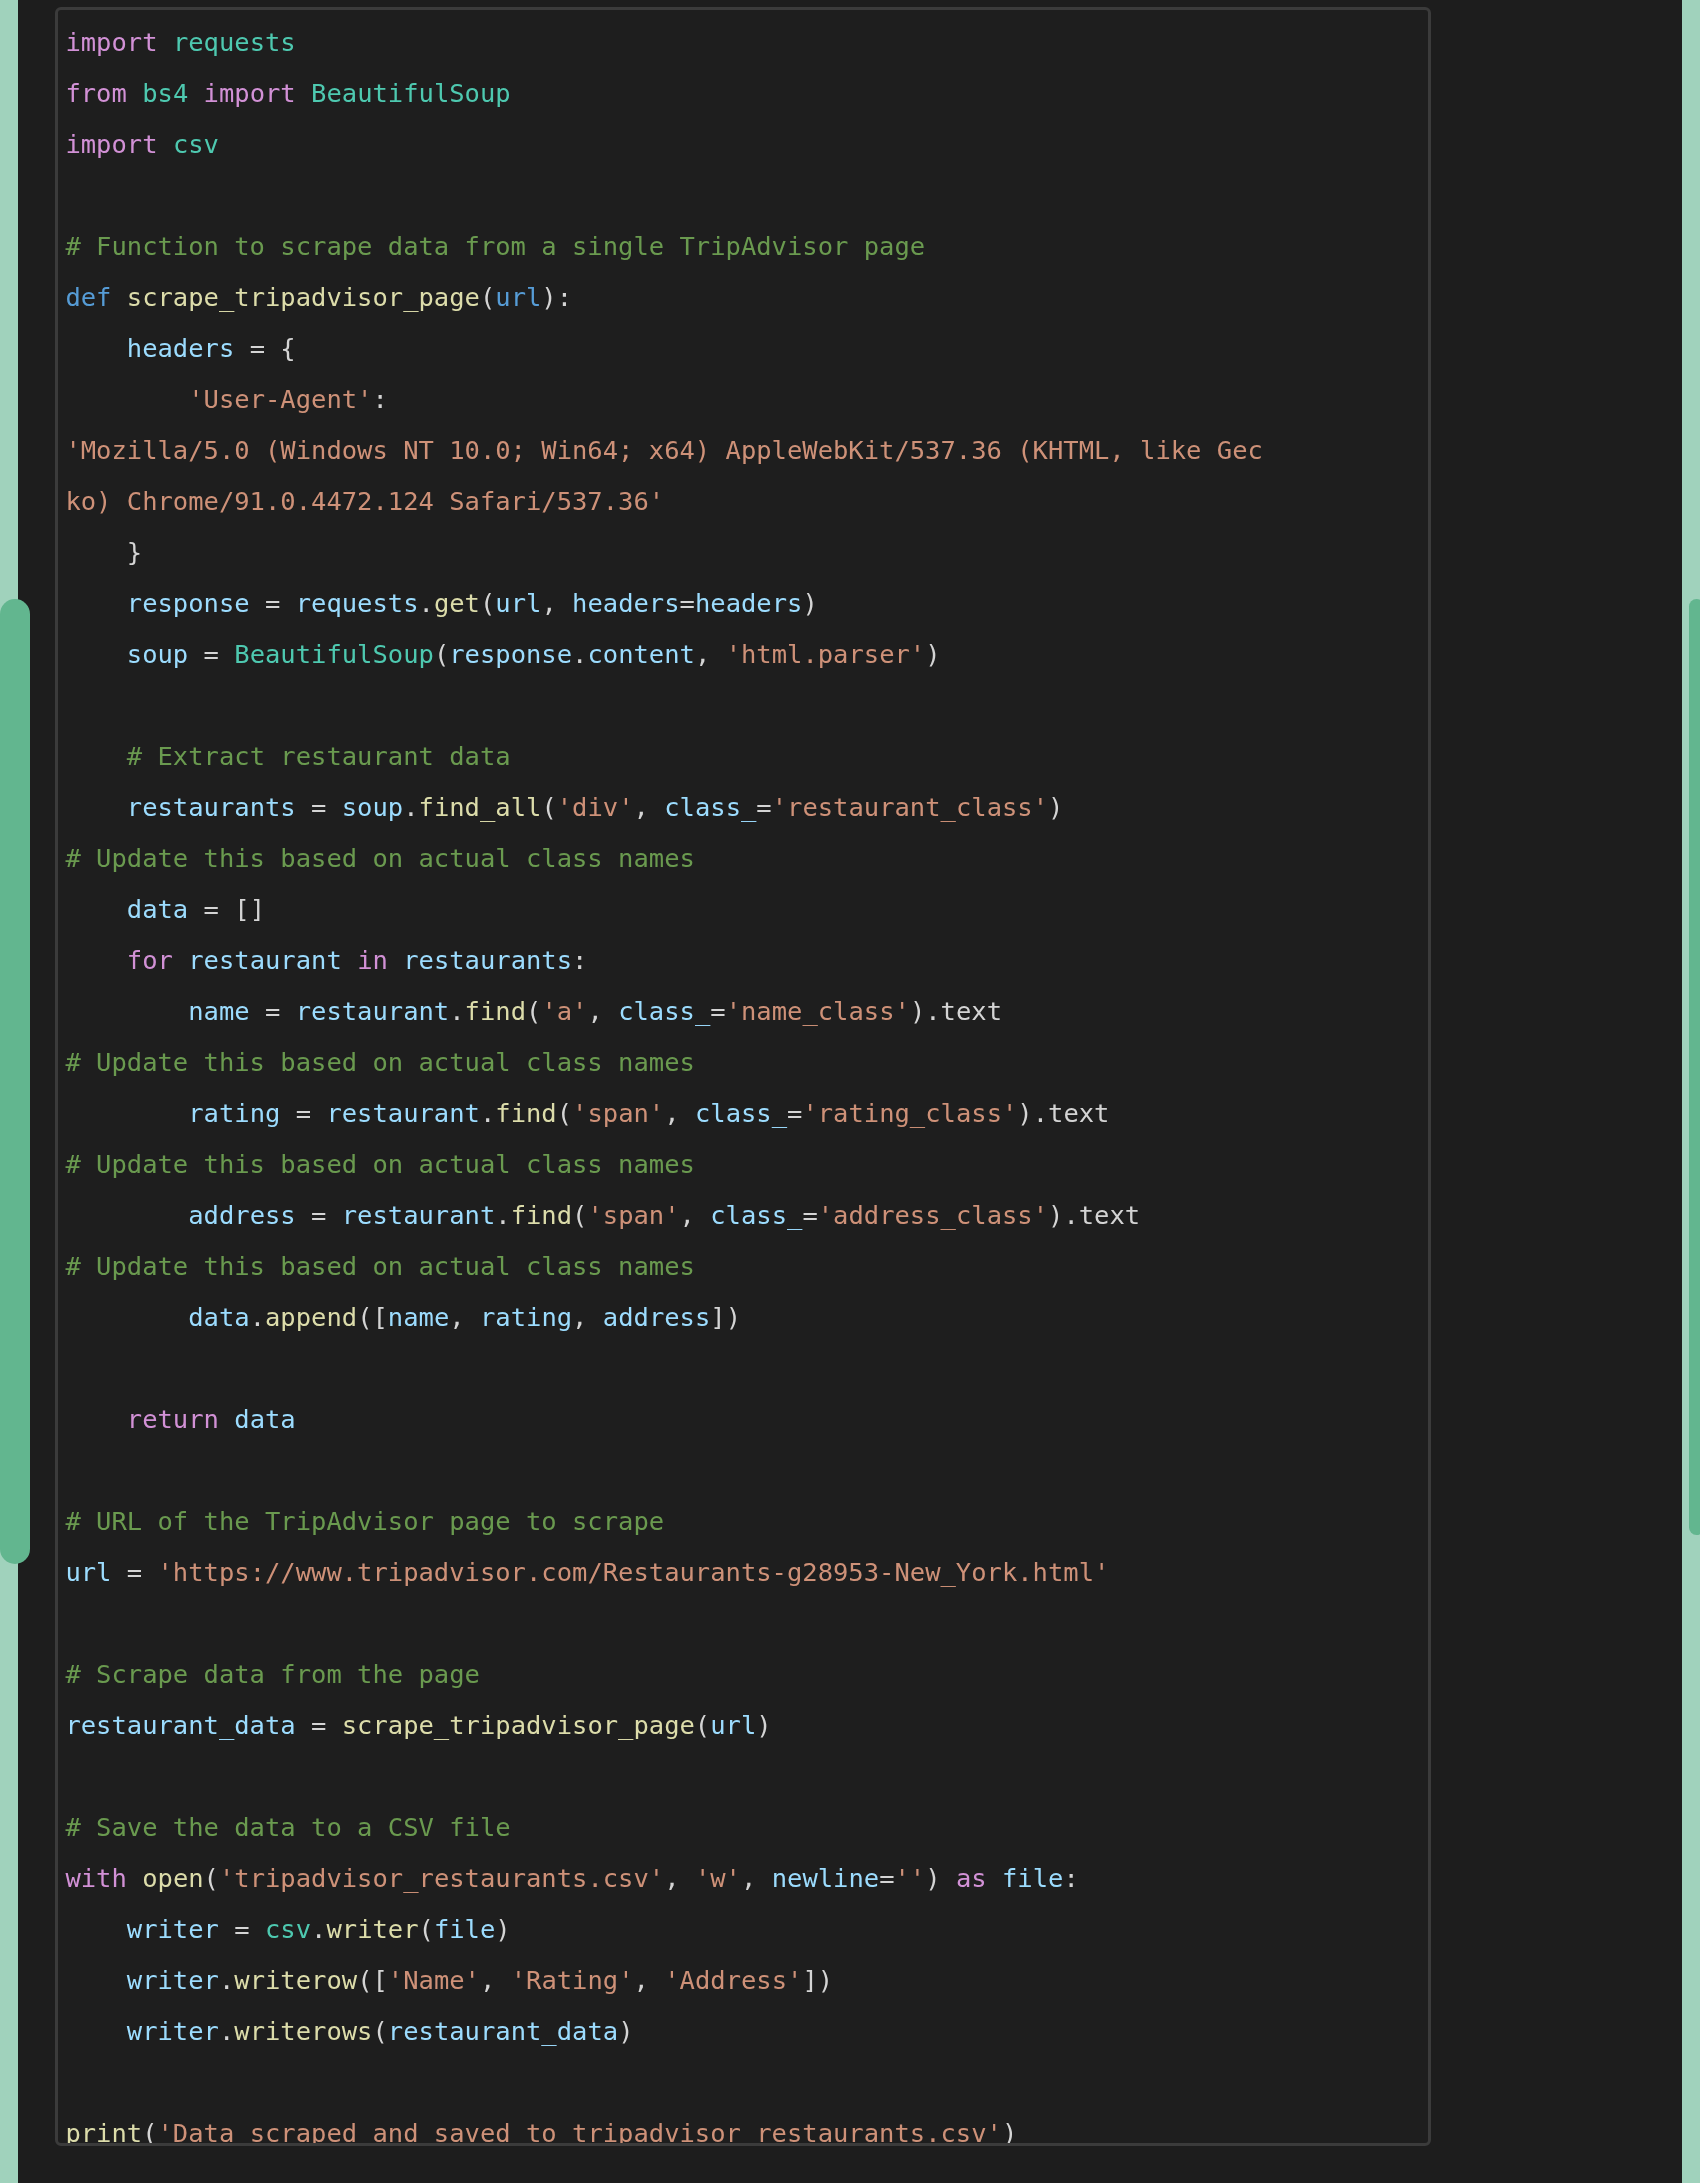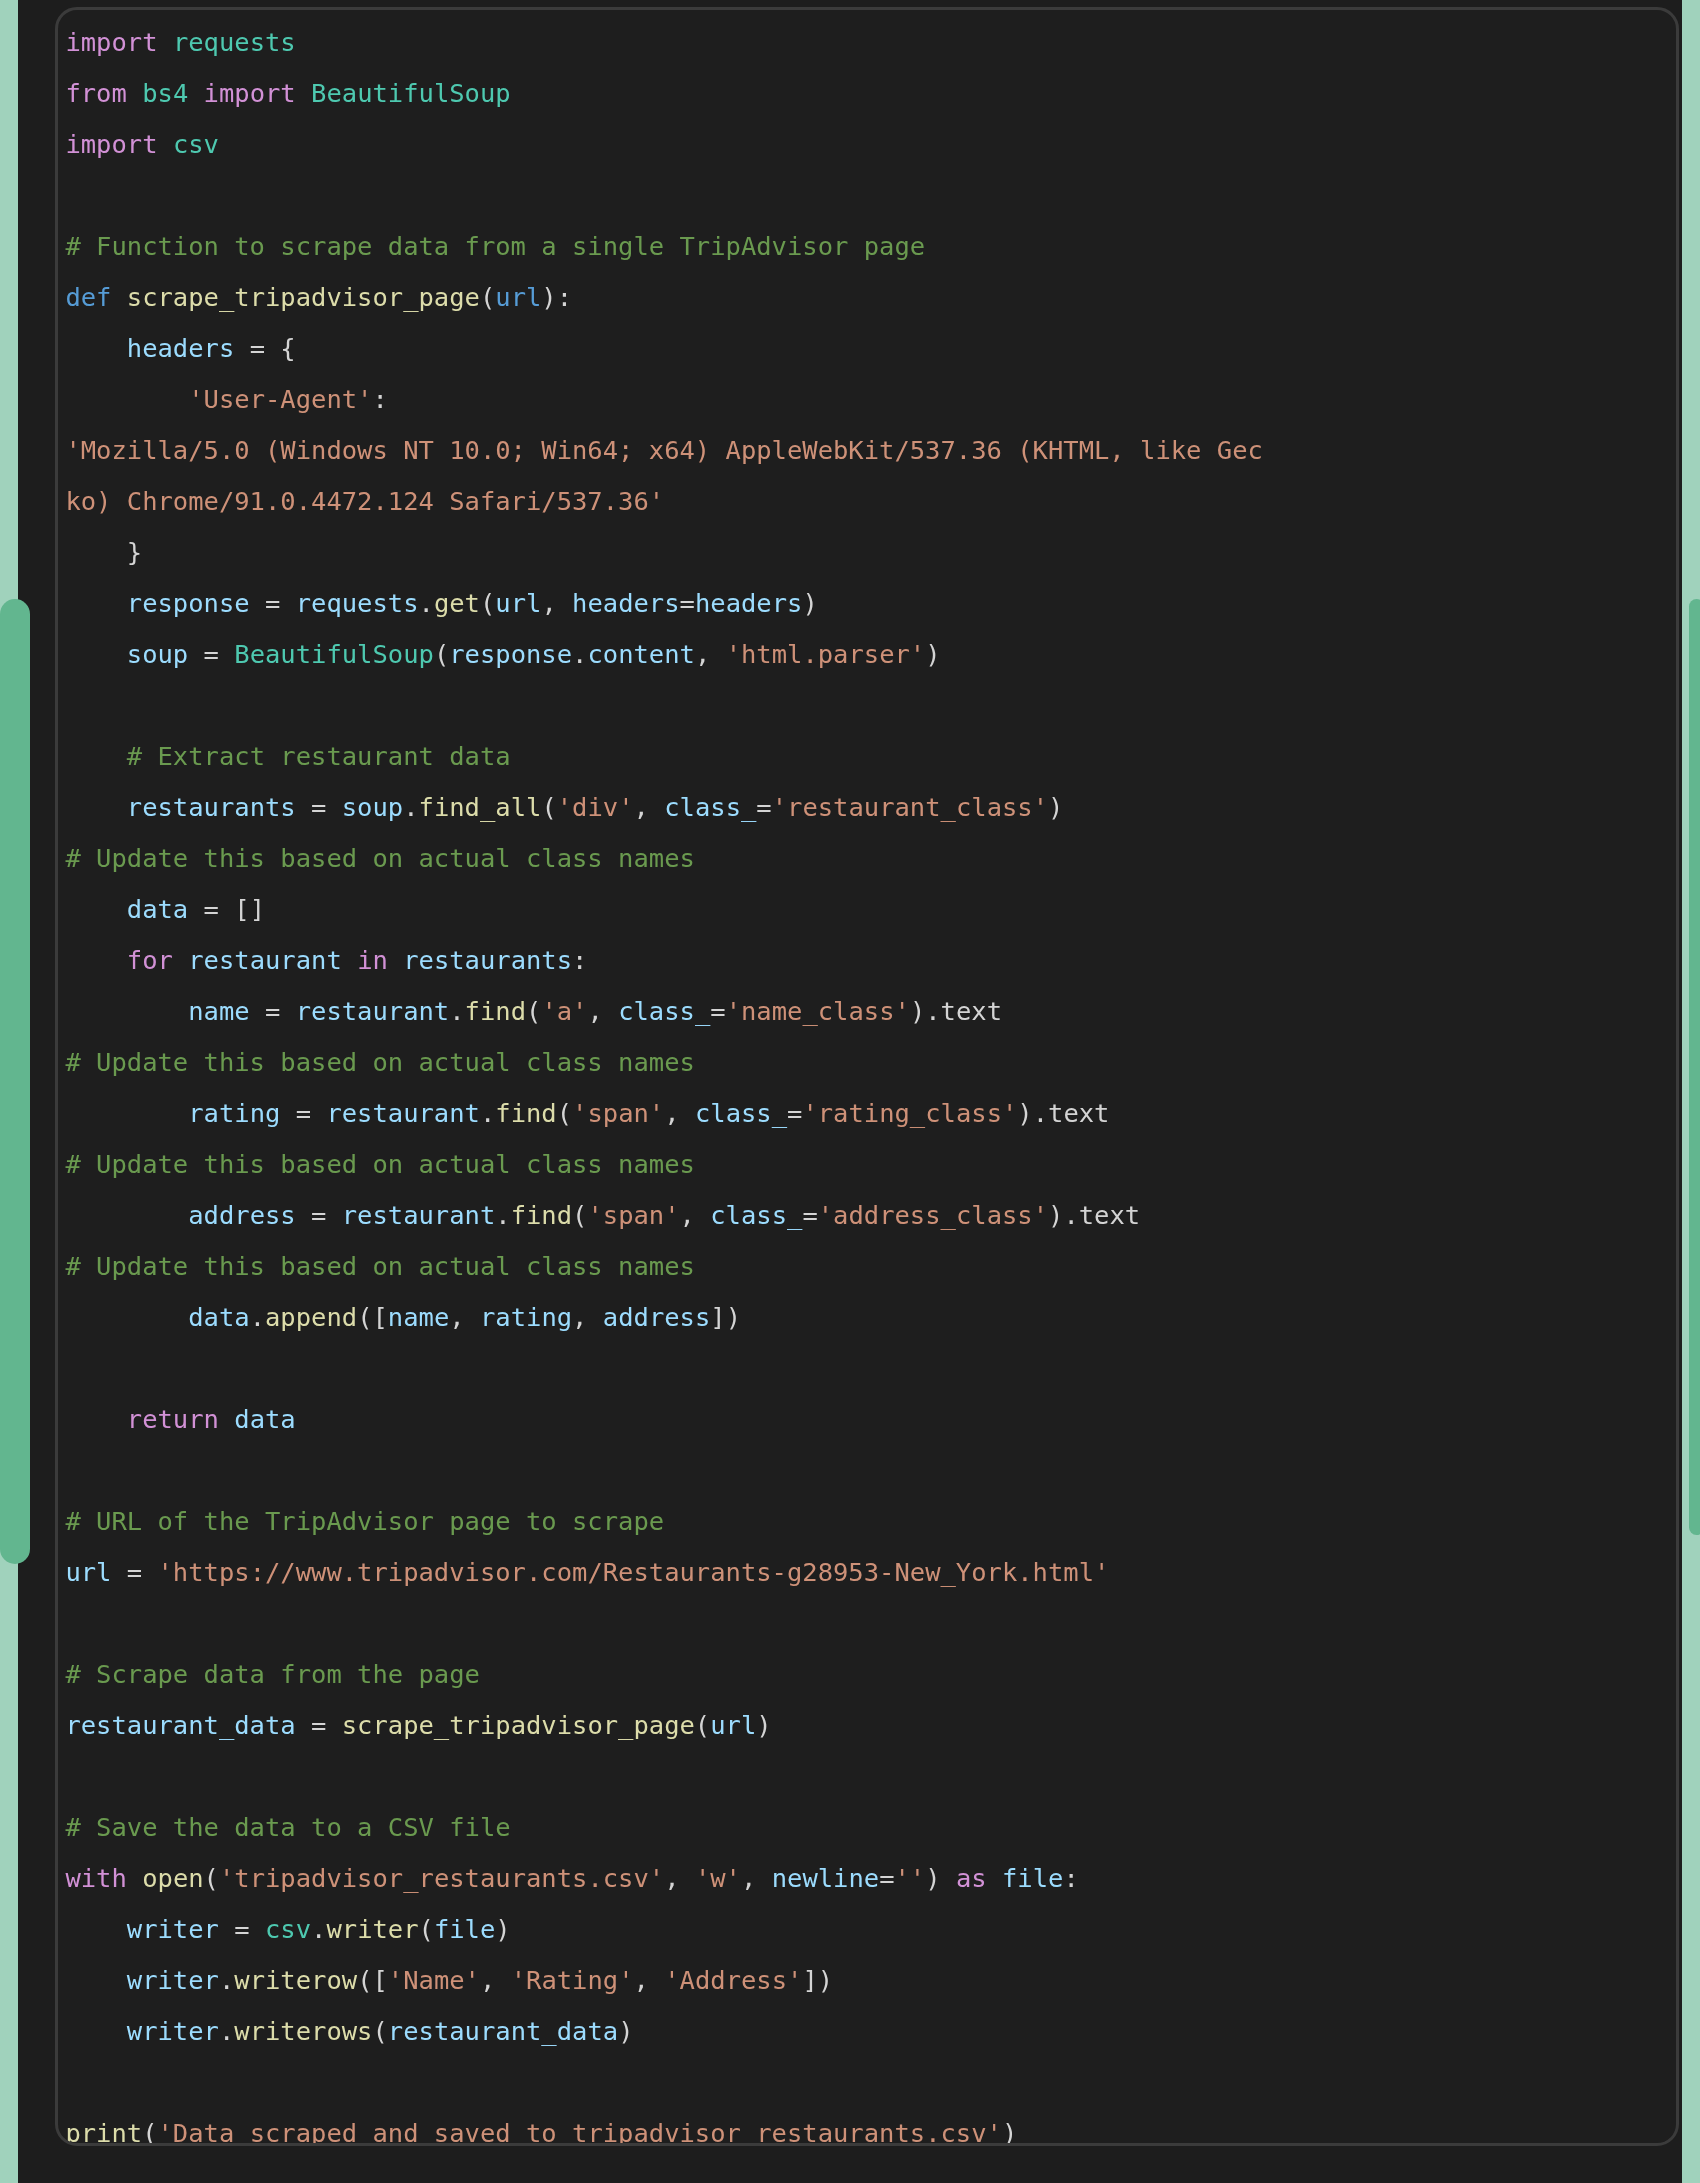--- a/index.html
+++ b/index.html
@@ -23,26 +23,26 @@
     width: 1664px;
     height: 2183px;
     background: #1d1d1d;
   }
 
   
   #code-block {
     position: absolute;
     left: 37px;
     top: 7.1px;
-    width: 1624px;
+    width: 1376px;
     height: 2139px;
     box-sizing: border-box;
     background: #1e1e1e;
     border: 3.1px solid #3b3b3b;
-    border-radius: 22px;
+    border-radius: 6px;
     overflow: hidden;
   }
 
   #code-scroll {
     position: absolute;
     left: 0;
     top: 0;
     right: 0;
     bottom: 0;
     padding: 7.1px 5.1px 5.1px 7.1px;

